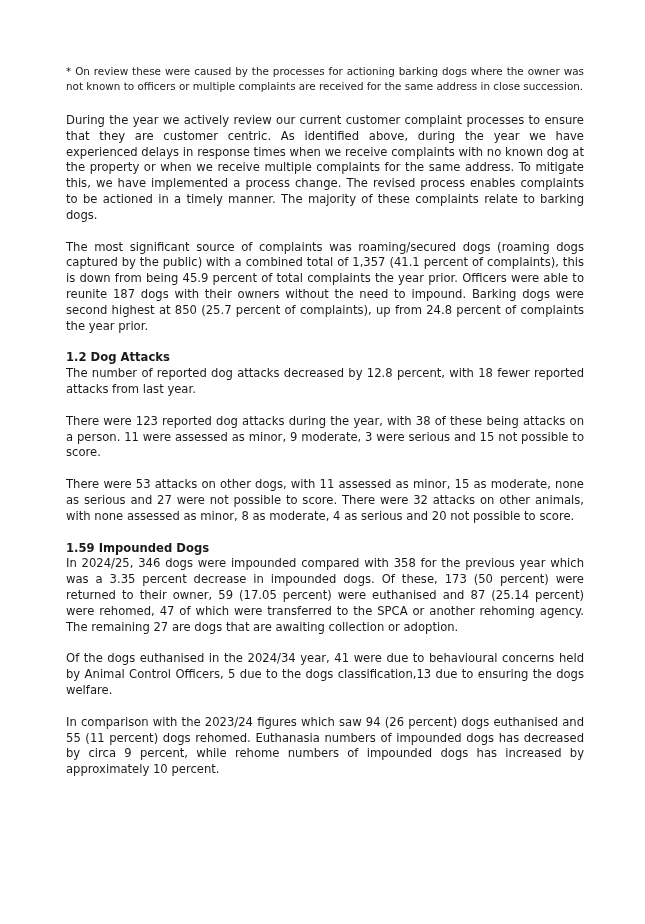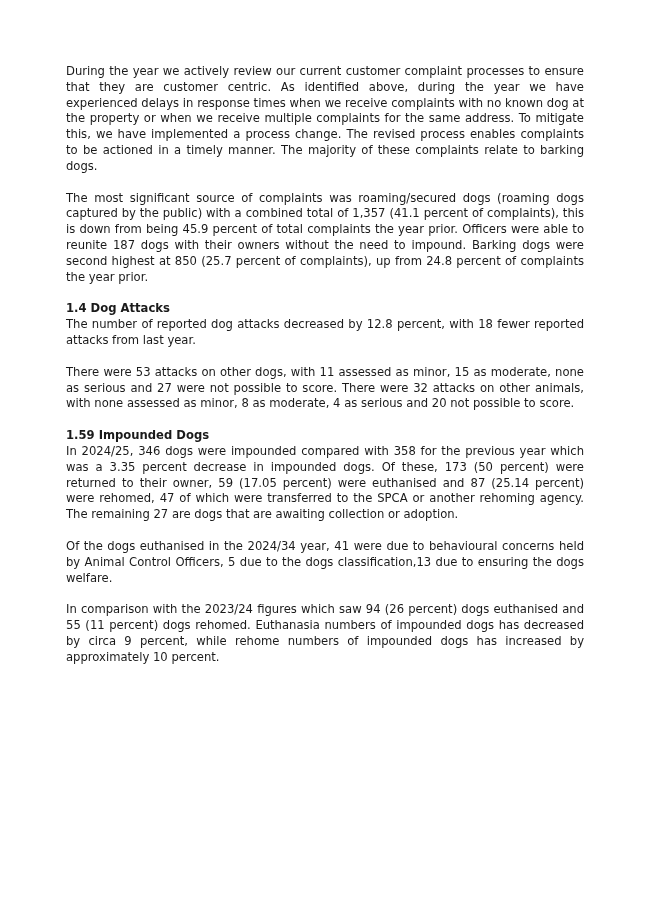--- a/index.html
+++ b/index.html
@@ -18,27 +18,29 @@
   p { margin: 0 0 16px 0; }
   h2 {
     font-size: 11.6px; line-height: 15.8px;
     font-weight: bold; margin: 0; text-align: left;
   }
 </style>
 </head>
 <body>
 
 <div class="page">
+  <p class="footnote">* On review these were caused by the processes for actioning barking dogs where the owner was not known to officers or multiple complaints are received for the same address in close succession.</p>
 
   <p>During the year we actively review our current customer complaint processes to ensure that they are customer centric. As identified above, during the year we have experienced delays in response times when we receive complaints with no known dog at the property or when we receive multiple complaints for the same address. To mitigate this, we have implemented a process change. The revised process enables complaints to be actioned in a timely manner.  The majority of these complaints relate to barking dogs.</p>
   <p>The most significant source of complaints was roaming/secured dogs (roaming dogs captured by the public) with a combined total of 1,357 (41.1 percent of complaints), this is down from being 45.9 percent of total complaints the year prior. Officers were able to reunite 187 dogs with their owners without the need to impound.  Barking dogs were second highest at 850 (25.7 percent of complaints), up from 24.8 percent of complaints the year prior.</p>
 
   <div class="section">
-    <h2>1.4 Dog Attacks</h2>
+    <h2>1.2 Dog Attacks</h2>
     <p>The number of reported dog attacks decreased by 12.8 percent, with 18 fewer reported attacks from last year.</p>
+    <p>There were 123 reported dog attacks during the year, with 38 of these being attacks on a person. 11 were assessed as minor, 9 moderate, 3 were serious and 15 not possible to score.</p>
     <p>There were 53 attacks on other dogs, with 11 assessed as minor, 15 as moderate, none as serious and 27 were not possible to score. There were 32 attacks on other animals, with none assessed as minor, 8 as moderate, 4 as serious and 20 not possible to score.</p>
   </div>
 
   <div class="section">
     <h2>1.59 Impounded Dogs</h2>
     <p>In 2024/25, 346 dogs were impounded compared with 358 for the previous year which was a 3.35 percent decrease in impounded dogs. Of these, 173 (50 percent) were returned to their owner, 59 (17.05 percent) were euthanised and 87 (25.14 percent) were rehomed, 47 of which were transferred to the SPCA or another rehoming agency. The remaining 27 are dogs that are awaiting collection or adoption.</p>
     <p>Of the dogs euthanised in the 2024/34 year, 41 were due to behavioural concerns held by Animal Control Officers, 5 due to the dogs classification,13 due to ensuring the dogs welfare.</p>
     <p>In comparison with the 2023/24 figures which saw 94 (26 percent) dogs euthanised and 55 (11 percent) dogs rehomed. Euthanasia numbers of impounded dogs has decreased by circa 9 percent, while rehome numbers of impounded dogs has increased by approximately 10 percent.</p>
   </div>
 </div>

